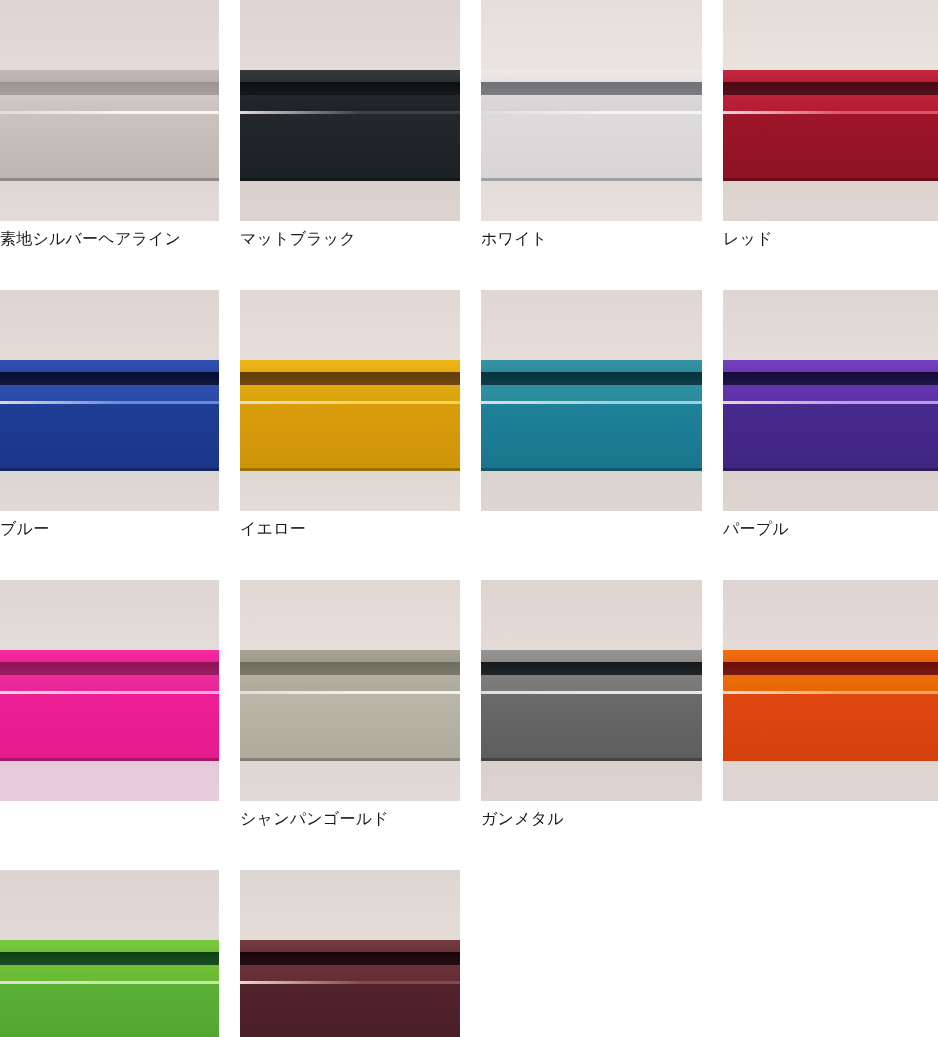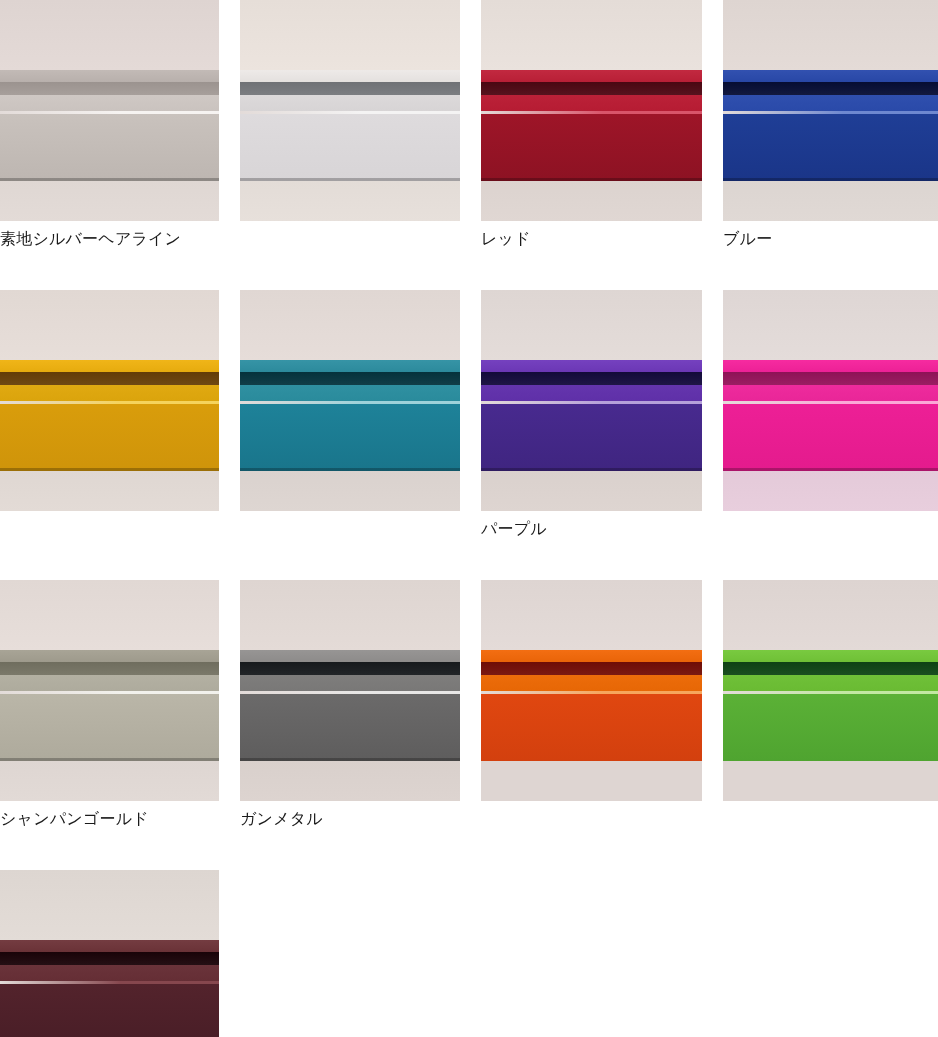--- a/index.html
+++ b/index.html
@@ -114,31 +114,47 @@
           <div class="bar-spec" style="background: linear-gradient(90deg, rgba(255, 255, 255, 0.15), rgb(246, 243, 241) 55%, rgb(246, 243, 241));"></div>
           <div class="bar-face" style="background: linear-gradient(rgb(201, 194, 189) 0%, rgb(189, 182, 177) 100%);"></div>
           <div class="bar-shadow" style="background: rgba(0, 0, 0, 0.25);"></div>
         </div>
         <div class="floor" style="background: linear-gradient(rgb(223, 215, 211) 0%, rgb(227, 219, 215) 100%);"></div>
       </div>
       <div class="swatch-label">素地シルバーヘアライン</div>
     </div>
     <div class="swatch-cell">
       <div class="swatch-photo">
+        <div class="wall" style="background: linear-gradient(rgb(222, 212, 209) 0%, rgb(228, 218, 215) 100%);"></div>
+        <div class="bar">
+          <div class="bar-top" style="background: linear-gradient(rgb(54, 58, 62), rgb(44, 48, 52));"></div>
+          <div class="bar-groove" style="background: linear-gradient(rgb(12, 15, 18), rgb(24, 27, 30));"></div>
+          <div class="bar-mid" style="background: linear-gradient(rgb(35, 40, 44), rgb(30, 35, 39));"></div>
+          <div class="bar-spec" style="background: linear-gradient(90deg, rgba(255, 255, 255, 0.15), rgb(58, 64, 70) 55%, rgb(58, 64, 70));"></div>
+          <div class="bar-face" style="background: linear-gradient(rgb(35, 40, 45) 0%, rgb(27, 32, 36) 100%);"></div>
+          <div class="bar-shadow" style="background: rgba(0, 0, 0, 0.25);"></div>
+        </div>
+        <div class="floor" style="background: linear-gradient(rgb(217, 208, 204) 0%, rgb(221, 212, 208) 100%);"></div>
+      </div>
+      <div class="swatch-label">マットブラック</div>
+    </div>
+    <div class="swatch-cell">
+      <div class="swatch-photo">
         <div class="wall" style="background: linear-gradient(rgb(230, 222, 216) 0%, rgb(236, 228, 222) 100%);"></div>
         <div class="bar">
           <div class="bar-top" style="background: linear-gradient(rgb(238, 234, 232), rgb(228, 224, 222));"></div>
           <div class="bar-groove" style="background: linear-gradient(rgb(111, 113, 117), rgb(123, 125, 129));"></div>
           <div class="bar-mid" style="background: linear-gradient(rgb(220, 217, 218), rgb(215, 212, 213));"></div>
           <div class="bar-spec" style="background: linear-gradient(90deg, rgba(255, 255, 255, 0.15), rgb(244, 243, 243) 55%, rgb(244, 243, 243));"></div>
           <div class="bar-face" style="background: linear-gradient(rgb(222, 219, 221) 0%, rgb(216, 213, 215) 100%);"></div>
           <div class="bar-shadow" style="background: rgba(0, 0, 0, 0.25);"></div>
         </div>
         <div class="floor" style="background: linear-gradient(rgb(227, 220, 215) 0%, rgb(231, 224, 219) 100%);"></div>
       </div>
+      <div class="swatch-label">ホワイト</div>
     </div>
     <div class="swatch-cell">
       <div class="swatch-photo">
         <div class="wall" style="background: linear-gradient(rgb(228, 220, 215) 0%, rgb(234, 226, 221) 100%);"></div>
         <div class="bar">
           <div class="bar-top" style="background: linear-gradient(rgb(194, 41, 64), rgb(184, 31, 54));"></div>
           <div class="bar-groove" style="background: linear-gradient(rgb(74, 7, 18), rgb(86, 19, 30));"></div>
           <div class="bar-mid" style="background: linear-gradient(rgb(187, 33, 56), rgb(182, 28, 51));"></div>
           <div class="bar-spec" style="background: linear-gradient(90deg, rgba(255, 255, 255, 0.15), rgb(217, 85, 106) 55%, rgb(217, 85, 106));"></div>
           <div class="bar-face" style="background: linear-gradient(rgb(158, 21, 40) 0%, rgb(141, 18, 35) 100%);"></div>
@@ -169,20 +185,21 @@
         <div class="bar">
           <div class="bar-top" style="background: linear-gradient(rgb(240, 181, 24), rgb(230, 171, 14));"></div>
           <div class="bar-groove" style="background: linear-gradient(rgb(99, 60, 7), rgb(111, 72, 19));"></div>
           <div class="bar-mid" style="background: linear-gradient(rgb(224, 169, 17), rgb(219, 164, 12));"></div>
           <div class="bar-spec" style="background: linear-gradient(90deg, rgba(255, 255, 255, 0.15), rgb(245, 211, 92) 55%, rgb(245, 211, 92));"></div>
           <div class="bar-face" style="background: linear-gradient(rgb(217, 157, 11) 0%, rgb(207, 148, 10) 100%);"></div>
           <div class="bar-shadow" style="background: rgba(0, 0, 0, 0.25);"></div>
         </div>
         <div class="floor" style="background: linear-gradient(rgb(223, 215, 210) 0%, rgb(227, 219, 214) 100%);"></div>
       </div>
+      <div class="swatch-label">イエロー</div>
     </div>
     <div class="swatch-cell">
       <div class="swatch-photo">
         <div class="wall" style="background: linear-gradient(rgb(224, 215, 211) 0%, rgb(230, 221, 217) 100%);"></div>
         <div class="bar">
           <div class="bar-top" style="background: linear-gradient(rgb(54, 148, 166), rgb(44, 138, 156));"></div>
           <div class="bar-groove" style="background: linear-gradient(rgb(5, 50, 60), rgb(17, 62, 72));"></div>
           <div class="bar-mid" style="background: linear-gradient(rgb(47, 144, 161), rgb(42, 139, 156));"></div>
           <div class="bar-spec" style="background: linear-gradient(90deg, rgba(255, 255, 255, 0.15), rgb(158, 210, 218) 55%, rgb(158, 210, 218));"></div>
           <div class="bar-face" style="background: linear-gradient(rgb(30, 130, 153) 0%, rgb(25, 117, 139) 100%);"></div>

